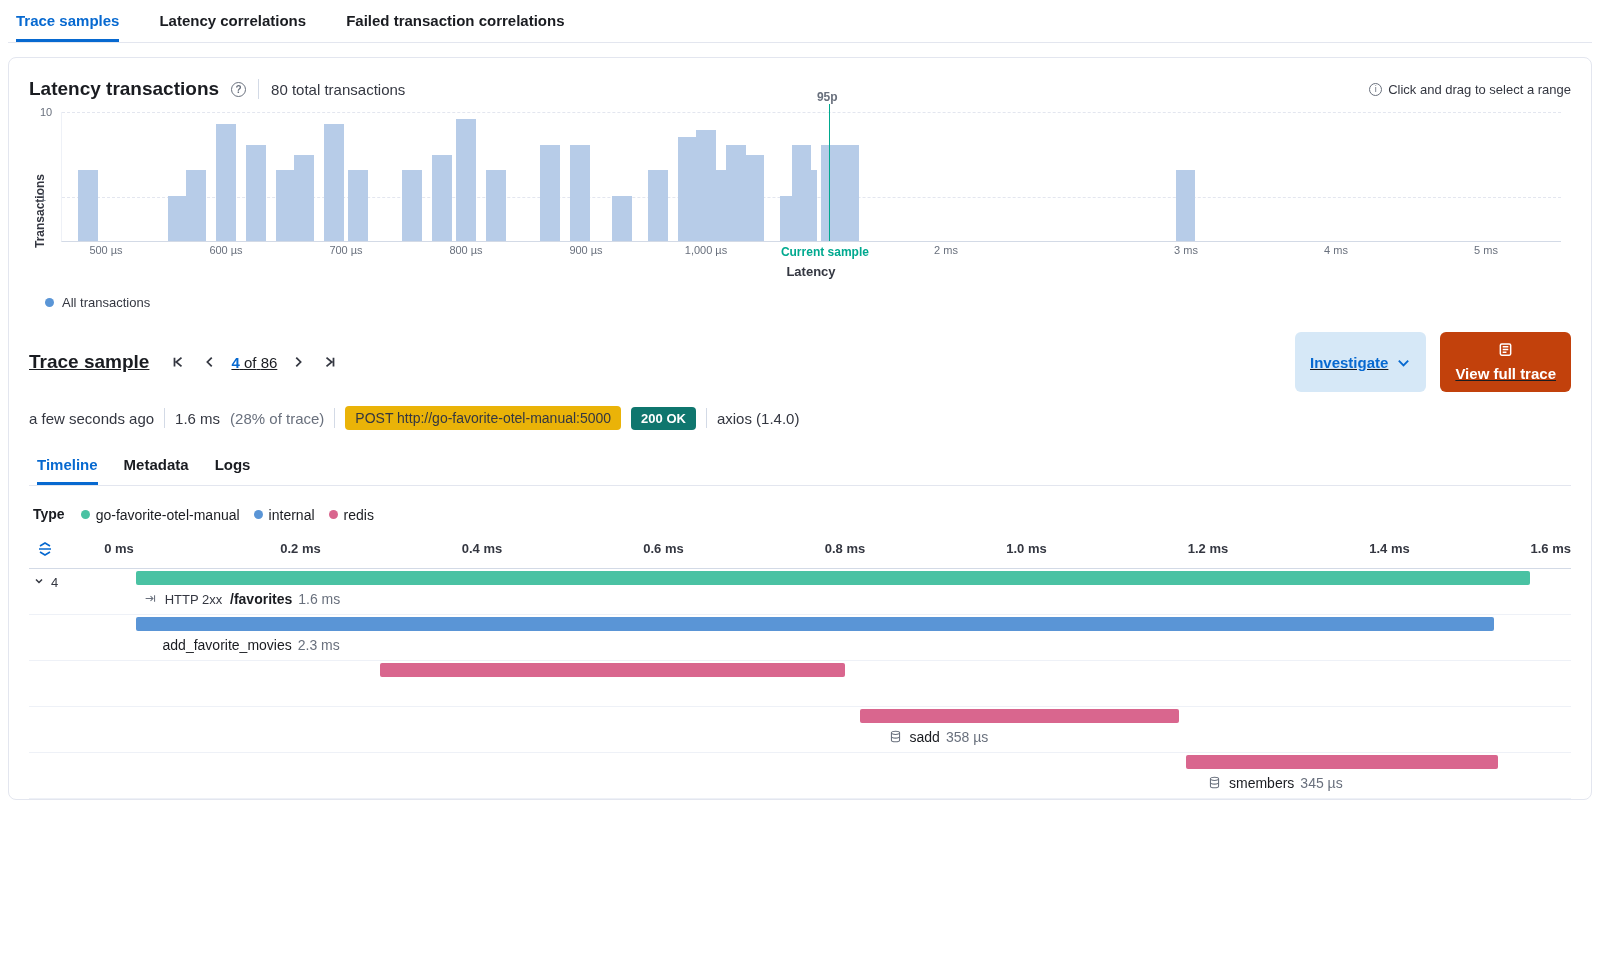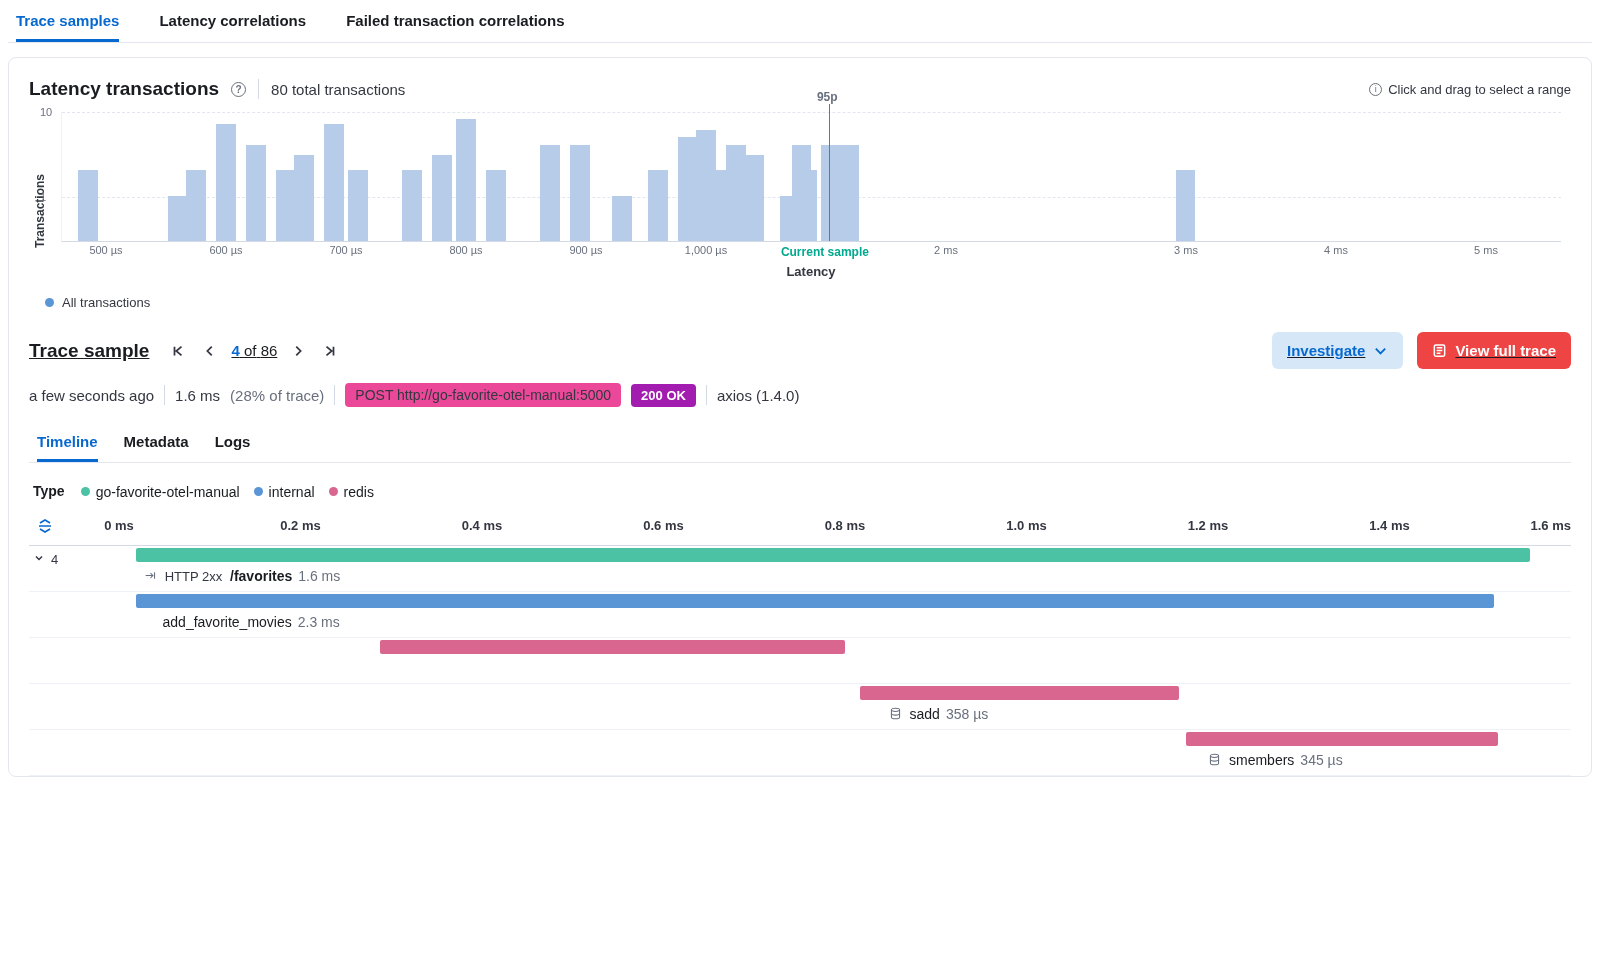--- a/index.html
+++ b/index.html
@@ -82,26 +82,26 @@
 .pager { display:flex; align-items:center; gap:10px; background:#fff; }
 .pager-btn { width:22px; height:22px; display:inline-flex; align-items:center; justify-content:center; cursor:pointer; color:#343741;}
 .pager-btn svg { width:14px; height:14px; }
 .pager-text { font-size:15px; }
 .pager-text .cur { color:#0769d0; font-weight:700; }
 .btn {
   display:inline-flex; align-items:center; gap:8px; border-radius:6px;
   padding:9px 14px; font-size:15px; font-weight:600; cursor:pointer; border:1px solid transparent;
 }
 .btn-light { background:#d6e8f7; color:#0769d0; }
-.btn-primary { background:#ef4444; color:#fff; }
+.btn-primary { background:#c2410c; color:#fff;flex-direction:column; }
 .btn svg { width:15px; height:15px; }
 
 .meta-row { display:flex; align-items:center; gap:10px; margin-top:14px; font-size:15px; color:#343741; }
-.pill-gray { background:#ec4899; color:#343741; padding:4px 10px; border-radius:4px; font-size:14px; }
-.pill-green { background:#a21caf; color:#fff; padding:4px 10px; border-radius:4px; font-size:13px; font-weight:700; }
+.pill-gray { background:#eab308; color:#343741; padding:4px 10px; border-radius:4px; font-size:14px; }
+.pill-green { background:#0f766e; color:#fff; padding:4px 10px; border-radius:4px; font-size:13px; font-weight:700; }
 
 .subtabs { display:flex; gap:26px; border-bottom:1px solid #e3e6ef; margin-top:18px; }
 .subtabs .tab { padding:8px 0 9px 0; font-size:15px; }
 
 .type-row { display:flex; align-items:center; gap:10px; margin:20px 4px 18px 4px; font-size:14px; }
 .type-row .lbl { font-weight:700; margin-right:6px; }
 
 
 .wf-hdr { display:flex; align-items:center; border-bottom:1px solid #d3dae6; padding-bottom:8px; }
 .wf-left-col { width:90px; display:flex; align-items:center; justify-content:flex-start; padding-left:8px;}

